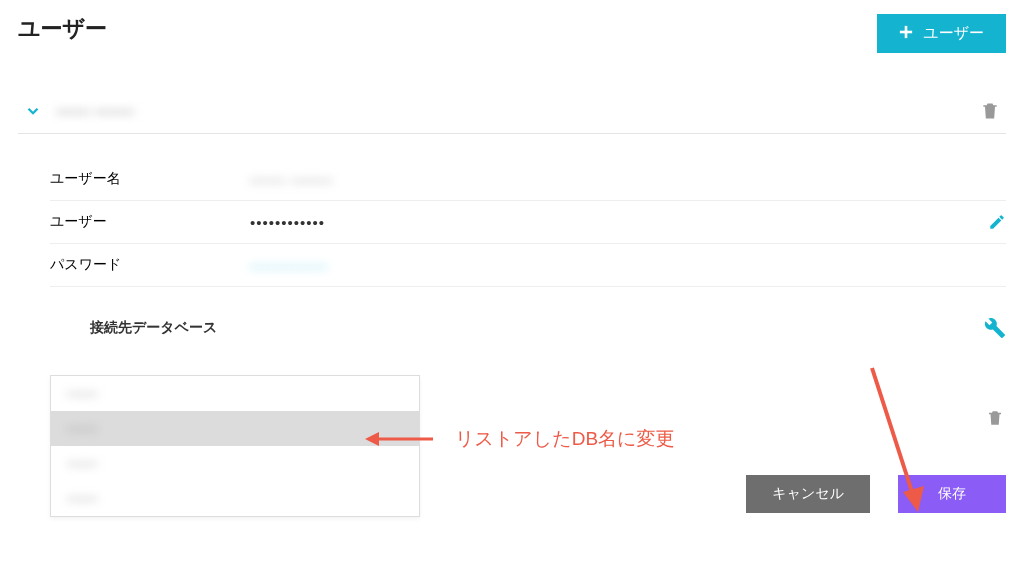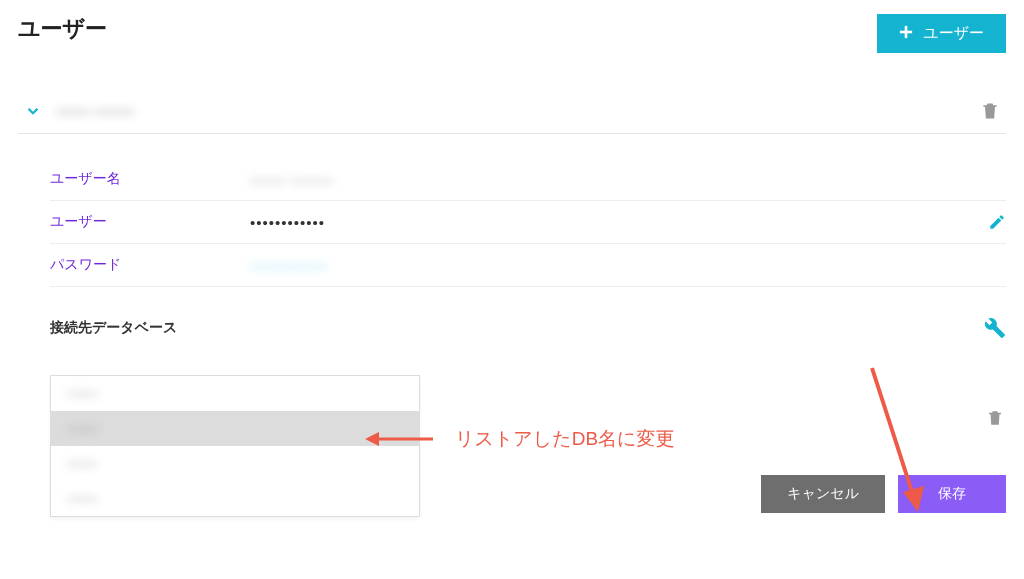--- a/index.html
+++ b/index.html
@@ -51,45 +51,45 @@
     .accordion-row .name { flex: 1; font-size: 17px; }
     .trash-icon { color: #999; cursor: pointer; }
     .trash-icon svg { width: 20px; height: 20px; display: block; }
     .details { padding: 24px 0 0 32px; }
     .detail-row {
       display: flex;
       align-items: center;
       padding: 12px 0;
       border-bottom: 1px solid #eee;
     }
-    .detail-row .label { width: 200px; font-size: 14px; color: #6d28d9; font-family: Liberation Mono, monospace; }
+    .detail-row .label { width: 200px; font-size: 14px; color: #000000; font-family: Liberation Mono, monospace; }
     .detail-row .value { flex: 1; font-size: 15px; letter-spacing: 1px; }
     .edit-icon { color: #14b4d1; cursor: pointer; }
     .edit-icon svg { width: 18px; height: 18px; display: block; }
     .db-section { padding: 30px 0 0 32px; }
-    .db-section-title { font-size: 14px; font-weight: 700; margin-bottom: 36px; display: flex; align-items: center; }
+    .db-section-title { font-size: 14px; font-weight: 700; margin-bottom: 36px; display: flex; align-items: center; margin-left: 40px; }
     .db-section-title .spacer { flex: 1; }
     .tools-icon { color: #14b4d1; cursor: pointer; }
     .tools-icon svg { width: 22px; height: 22px; display: block; }
     .trash-small { color: #999; cursor: pointer; margin-top: 34px; float: right; margin-right: 2px; }
     .trash-small svg { width: 18px; height: 18px; display: block; }
     .db-dropdown {
       width: 370px;
       border: 1px solid #ddd;
       background: #fff;
       box-shadow: 0 2px 4px rgba(0,0,0,0.05);
     }
     .db-item { padding: 10px 16px; font-size: 13px; cursor: pointer; }
     .db-item.selected { background: #dcdcdc; }
     .actions {
       position: absolute;
       right: 18px;
       bottom: 18px;
       display: flex;
-      gap: 13px;
+      gap: 28px;
     }
     .btn-cancel {
       background: #6e6e6e;
       color: #fff;
       border: none;
       padding: 10px 26px;
       font-size: 14px;
       cursor: pointer;
     }
     .btn-save {

